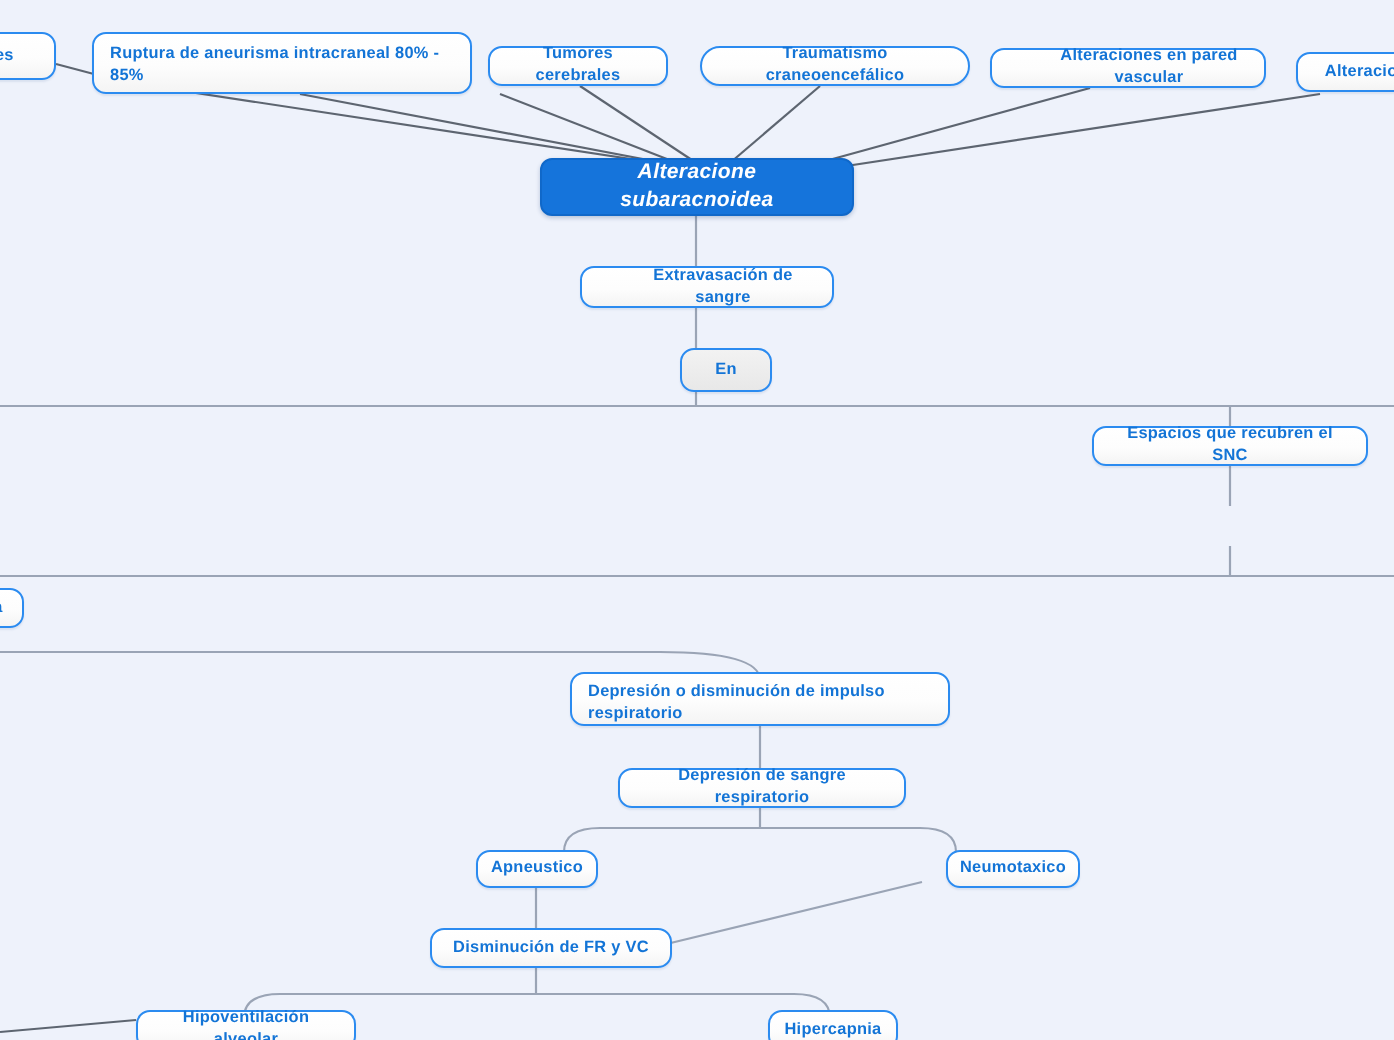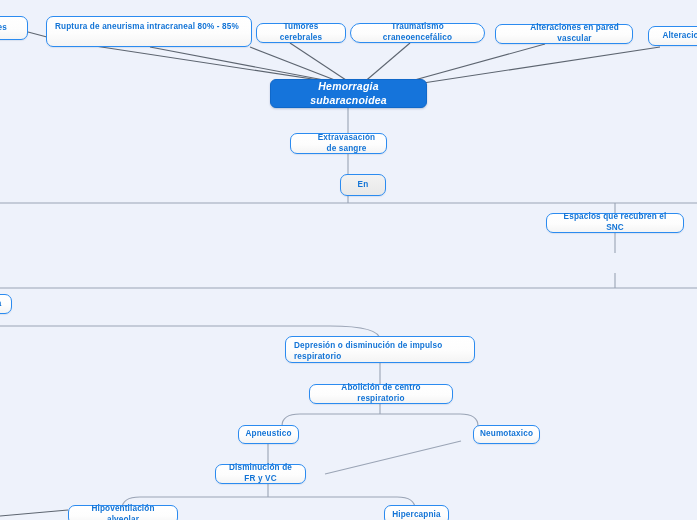--- a/index.html
+++ b/index.html
@@ -113,45 +113,45 @@
     </g>
     <g fill="none" stroke="#5d6570" stroke-width="1.1">
       <path d="M 0 516 L 68 510"></path>
     </g>
   </svg>
 
   <div class="node" style="left:-22px; top:16px; width:50px; height:24px;">
     <span>lares</span>
   </div>
 
-  <div class="node" style="left:46px; top:16px; width:206px; height:31px; align-items:flex-start; padding-top:5px;">
+  <div class="node" style="left:46px; top:16px; width:190px; height:31px; align-items:flex-start; padding-top:5px;">
     <span>Ruptura de aneurisma intracraneal 80% - 85%</span>
   </div>
 
-  <div class="node center-text" style="left:256px; top:23px; width:90px; height:20px;">
+  <div class="node center-text" style="left:244px; top:23px; width:90px; height:20px;">
     <span>Tumores cerebrales</span>
   </div>
 
   <div class="node center-text" style="left:350px; top:23px; width:135px; height:20px;border-radius:10px;">
     <span>Traumatismo craneoencefálico</span>
   </div>
 
   <div class="node center-text" style="left:495px; top:24px; width:138px; height:20px;padding-left:29px;">
     <span>Alteraciones en pared vascular</span>
   </div>
 
   <div class="node center-text" style="left:648px; top:26px; width:75px; height:20px;">
     <span>Alteracione</span>
   </div>
 
   <div class="node root center-text" style="left:270px; top:79px; width:157px; height:29px;">
-    <span>Hemorragia subaracnoidea</span>
+    <span>Alteracione subaracnoidea</span>
   </div>
 
-  <div class="node center-text" style="left:290px; top:133px; width:97px; height:21px;padding-left:24px;">
+  <div class="node center-text" style="left:290px; top:133px; width:127px; height:21px;padding-left:24px;">
     <span>Extravasación de sangre</span>
   </div>
 
   <div class="node grey center-text" style="left:340px; top:174px; width:46px; height:22px;text-align:right;">
     <span>En</span>
   </div>
 
   <div class="node center-text" style="left:546px; top:213px; width:138px; height:20px;">
     <span>Espacios que recubren el SNC</span>
   </div>
@@ -159,32 +159,32 @@
 
   <div class="node center-text" style="left:-14px; top:294px; width:26px; height:20px;">
     <span>a</span>
   </div>
 
   <div class="node" style="left:285px; top:336px; width:190px; height:27px; align-items:flex-start; padding-top:4px;">
     <span>Depresión o disminución de impulso respiratorio</span>
   </div>
 
   <div class="node center-text" style="left:309px; top:384px; width:144px; height:20px;">
-    <span>Abolición de centro respiratorio</span>
+    <span>Depresión de sangre respiratorio</span>
   </div>
 
   <div class="node center-text" style="left:238px; top:425px; width:61px; height:19px;">
     <span>Apneustico</span>
   </div>
 
   <div class="node center-text" style="left:459px; top:425px; width:67px; height:19px;margin-left:14px;">
     <span>Neumotaxico</span>
   </div>
 
-  <div class="node center-text" style="left:215px; top:464px; width:91px; height:20px;">
+  <div class="node center-text" style="left:215px; top:464px; width:121px; height:20px;">
     <span>Disminución de FR y VC</span>
   </div>
 
   <div class="node center-text" style="left:68px; top:505px; width:110px; height:20px;">
     <span>Hipoventilación alveolar</span>
   </div>
 
   <div class="node center-text" style="left:384px; top:505px; width:65px; height:20px;">
     <span>Hipercapnia</span>
   </div>

